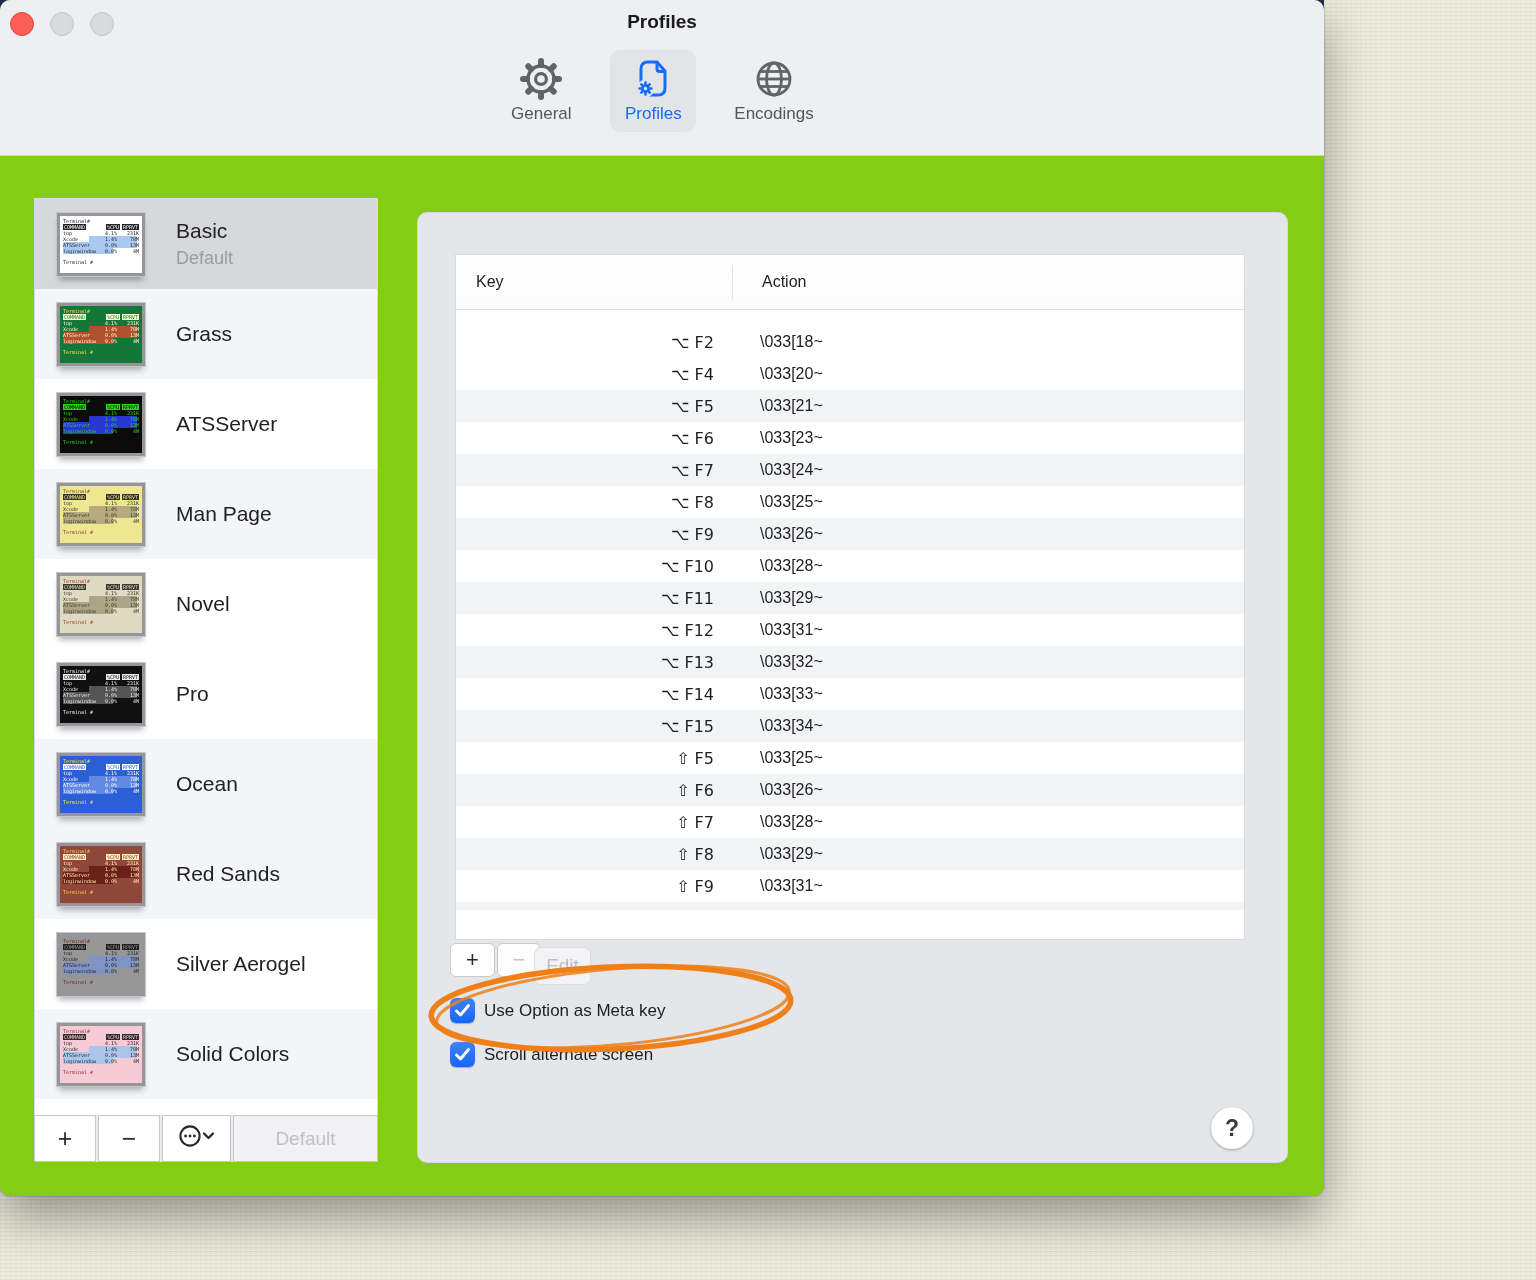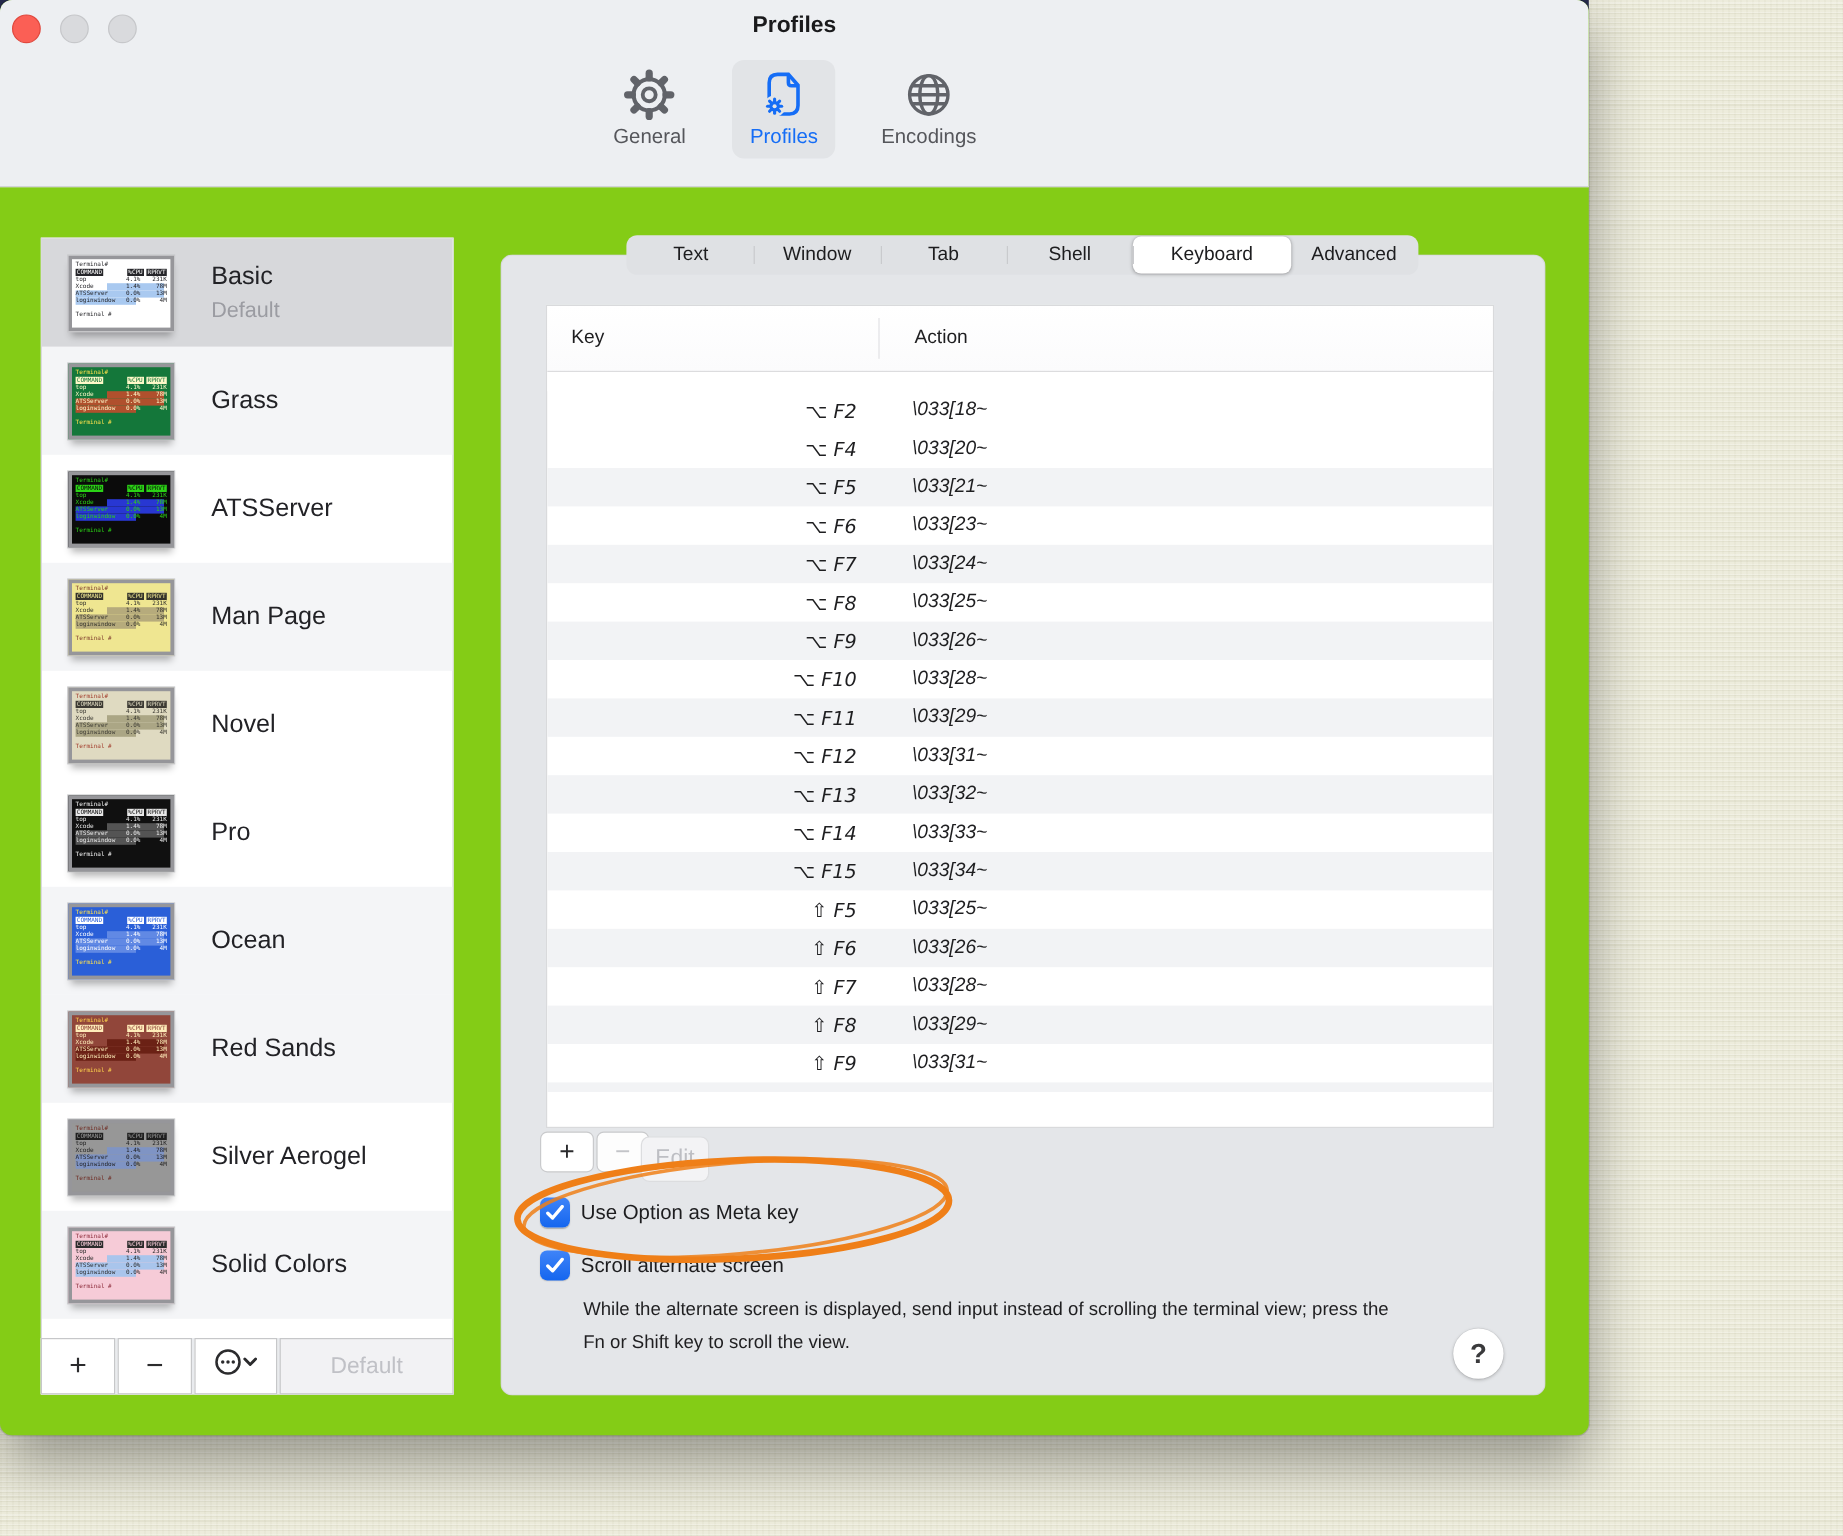--- a/index.html
+++ b/index.html
@@ -112,21 +112,21 @@
     position:absolute; left:455px; top:254px; width:790px; height:686px;
     background:#ffffff; border:1px solid #d9dadc; overflow:hidden;
   }
   .thead { display:flex; height:55px; align-items:center; border-bottom:1px solid #dcdcde;
     background:linear-gradient(#ffffff,#fbfbfc); }
   .th { font-size:16px; color:#1e1e20; }
   .th-key { width:276px; padding-left:20px; }
   .th-action { position:relative; flex:1; padding-left:30px; }
   .th-action::before { content:""; position:absolute; left:0; top:-8px; bottom:-8px; width:1px; background:#e2e2e4; }
   .tspacer { height:16px; background:#fff; }
-  .trow { display:flex; height:32px; align-items:center; font-size:16px; color:#1e1e20;font-style:italic; }
+  .trow { display:flex; height:32px; align-items:center; font-size:16px; color:#1e1e20; }
   .trow.alt { background:#f2f3f5; }
   .tc-key { width:276px; text-align:right; padding-right:18px; font-family:"DejaVu Sans","Liberation Sans",sans-serif; }
   .tc-act { flex:1; padding-left:28px; }
   .tpartial { height:8px; background:#f2f3f5; }
 
   .mini-btn {
     position:absolute; background:#ffffff; border:1px solid #c9cacc; border-radius:6px;
     display:flex; align-items:center; justify-content:center; font-size:22px; color:#2b2b2d;
   }
   .btn-add { left:450px; top:943px; width:45px; height:34px; }
@@ -601,40 +601,20 @@
             <path d="M26 9.5 l4.5 4.5 l4.5 -4.5" fill="none" stroke="#2b2b2d" stroke-width="2.4" stroke-linecap="round" stroke-linejoin="round"></path>
           </svg>
         </span>
       </div>
       <div class="sb-btn sb-default">Default</div>
     </div>
   </div>
 
   <div class="panel"></div>
 
-  <ul class="tabbar" id="tabbar">
-      <li class="tab">
-        <span>Text</span>
-      </li>
-      <li class="tab">
-        <span>Window</span>
-      </li>
-      <li class="tab">
-        <span>Tab</span>
-      </li>
-      <li class="tab">
-        <span>Shell</span>
-      </li>
-      <li class="tab active">
-        <span>Keyboard</span>
-      </li>
-      <li class="tab">
-        <span>Advanced</span>
-      </li>
-    </ul>
 
   <div class="keytable">
     <div class="thead">
       <span class="th th-key">Key</span>
       <span class="th th-action">Action</span>
     </div>
     <div class="tspacer"></div>
     <div id="keymap-rows">
         <div class="trow">
           <span class="tc-key">⌥ F2</span>
@@ -727,21 +707,20 @@
 
   <div class="cb-row cb-row-2">
     <span class="checkbox">
       <svg width="15" height="13" viewBox="0 0 15 13">
           <path d="M1.5 7 l4 4 L13.5 1.5" fill="none" stroke="#ffffff" stroke-width="2.8" stroke-linecap="round" stroke-linejoin="round"></path>
         </svg>
     </span>
     <span class="cb-label">Scroll alternate screen</span>
   </div>
 
-  <div class="note">While the alternate screen is displayed, send input instead of scrolling the terminal view; press the Fn or Shift key to scroll the view.</div>
 
   <div class="help-btn">?</div>
 
   <svg class="annotation" viewBox="0 0 378 98">
     <ellipse cx="187" cy="48" rx="180" ry="41" fill="none" stroke="#ef7f18" stroke-width="5.5" transform="rotate(-2.5 187 48)"></ellipse>
     <ellipse cx="189" cy="47" rx="177" ry="38" fill="none" stroke="#ef7f18" stroke-width="3" opacity="0.85" transform="rotate(-5 189 47)"></ellipse>
   </svg>
 
 </div>
 

